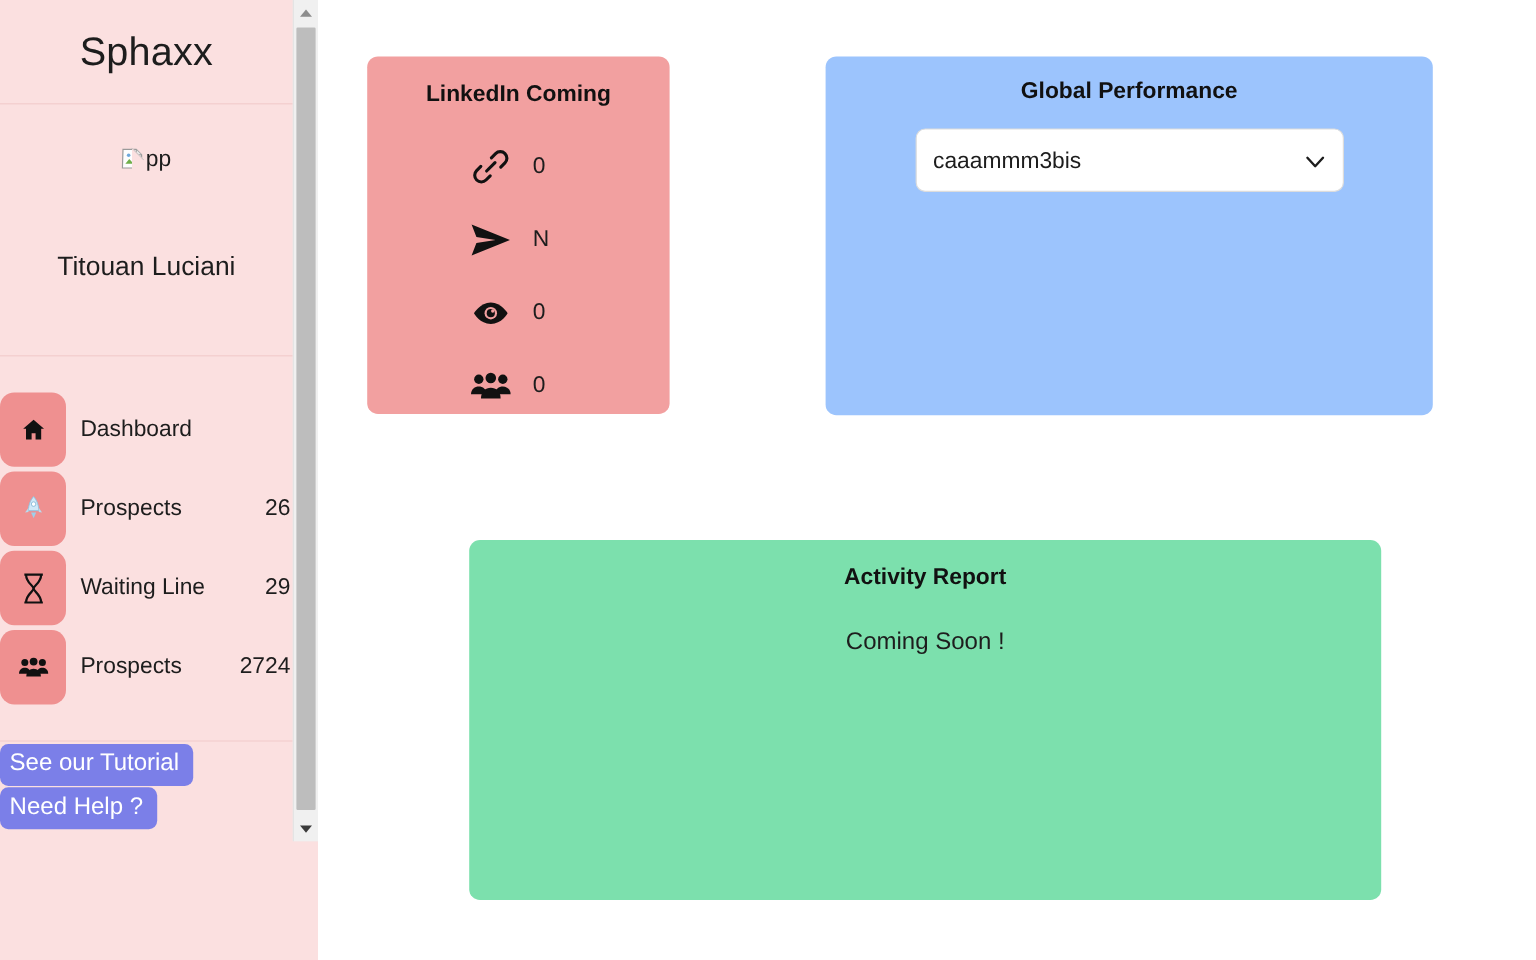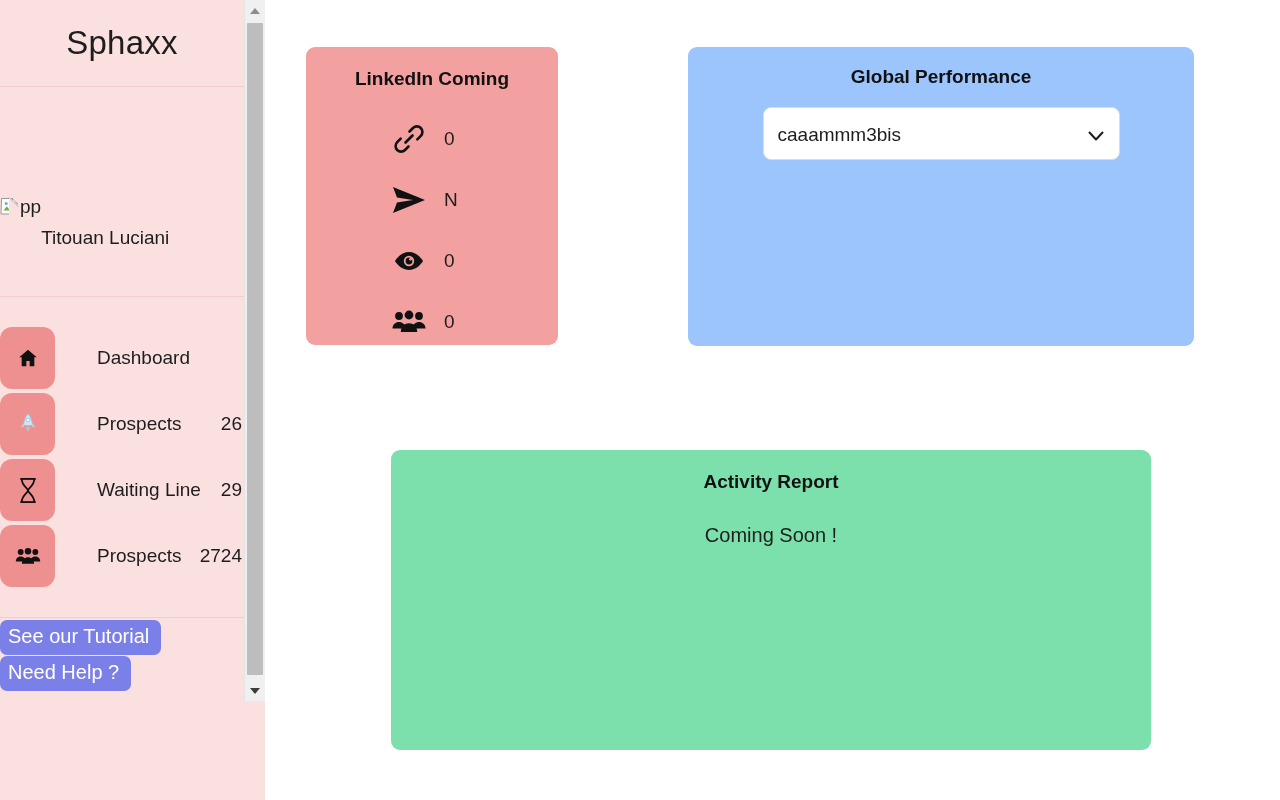--- a/index.html
+++ b/index.html
@@ -46,21 +46,21 @@
     font-size: 33px;
     font-weight: 400;
     color: #1d1d1d;
     letter-spacing: .2px;
   }
 
   .profile {
     height: 210px;
     border-bottom: 1px solid #f2cdcd;
     display: flex;
-    flex-direction: row;
+    flex-direction: column;
     align-items: center;
     justify-content: flex-start;
     padding-top: 30px;
   }
   .broken-img {
     display: inline-flex;
     align-items: center;
     height: 30px;
     margin-bottom: 0;
   }
@@ -71,21 +71,21 @@
     vertical-align: middle;
   }
   .broken-img .alt-text {
     font-size: 19px;
     color: #1d1d1d;
     line-height: 19px;
     margin-left: 1px;
   }
   .profile-name {
     margin-top: 62px;
-    font-size: 19px;
+    font-size: 22px;
     color: #1d1d1d;
   }
 
   .nav {
     padding-top: 28px;
     border-bottom: 1px solid #f2cdcd;
     padding-bottom: 28px;
   }
   .nav-item {
     position: relative;
@@ -100,21 +100,21 @@
     width: 55px;
     height: 62px;
     background: #ef9090;
     border-radius: 12px;
     display: flex;
     align-items: center;
     justify-content: center;
   }
   .nav-badge svg { display: block; }
   .nav-label {
-    margin-left: 97px;
+    margin-left: 67px;
     font-size: 19px;
     color: #1d1d1d;
     white-space: nowrap;
   }
   .nav-count {
     position: absolute;
     right: 2px;
     font-size: 19px;
     color: #1d1d1d;
   }

